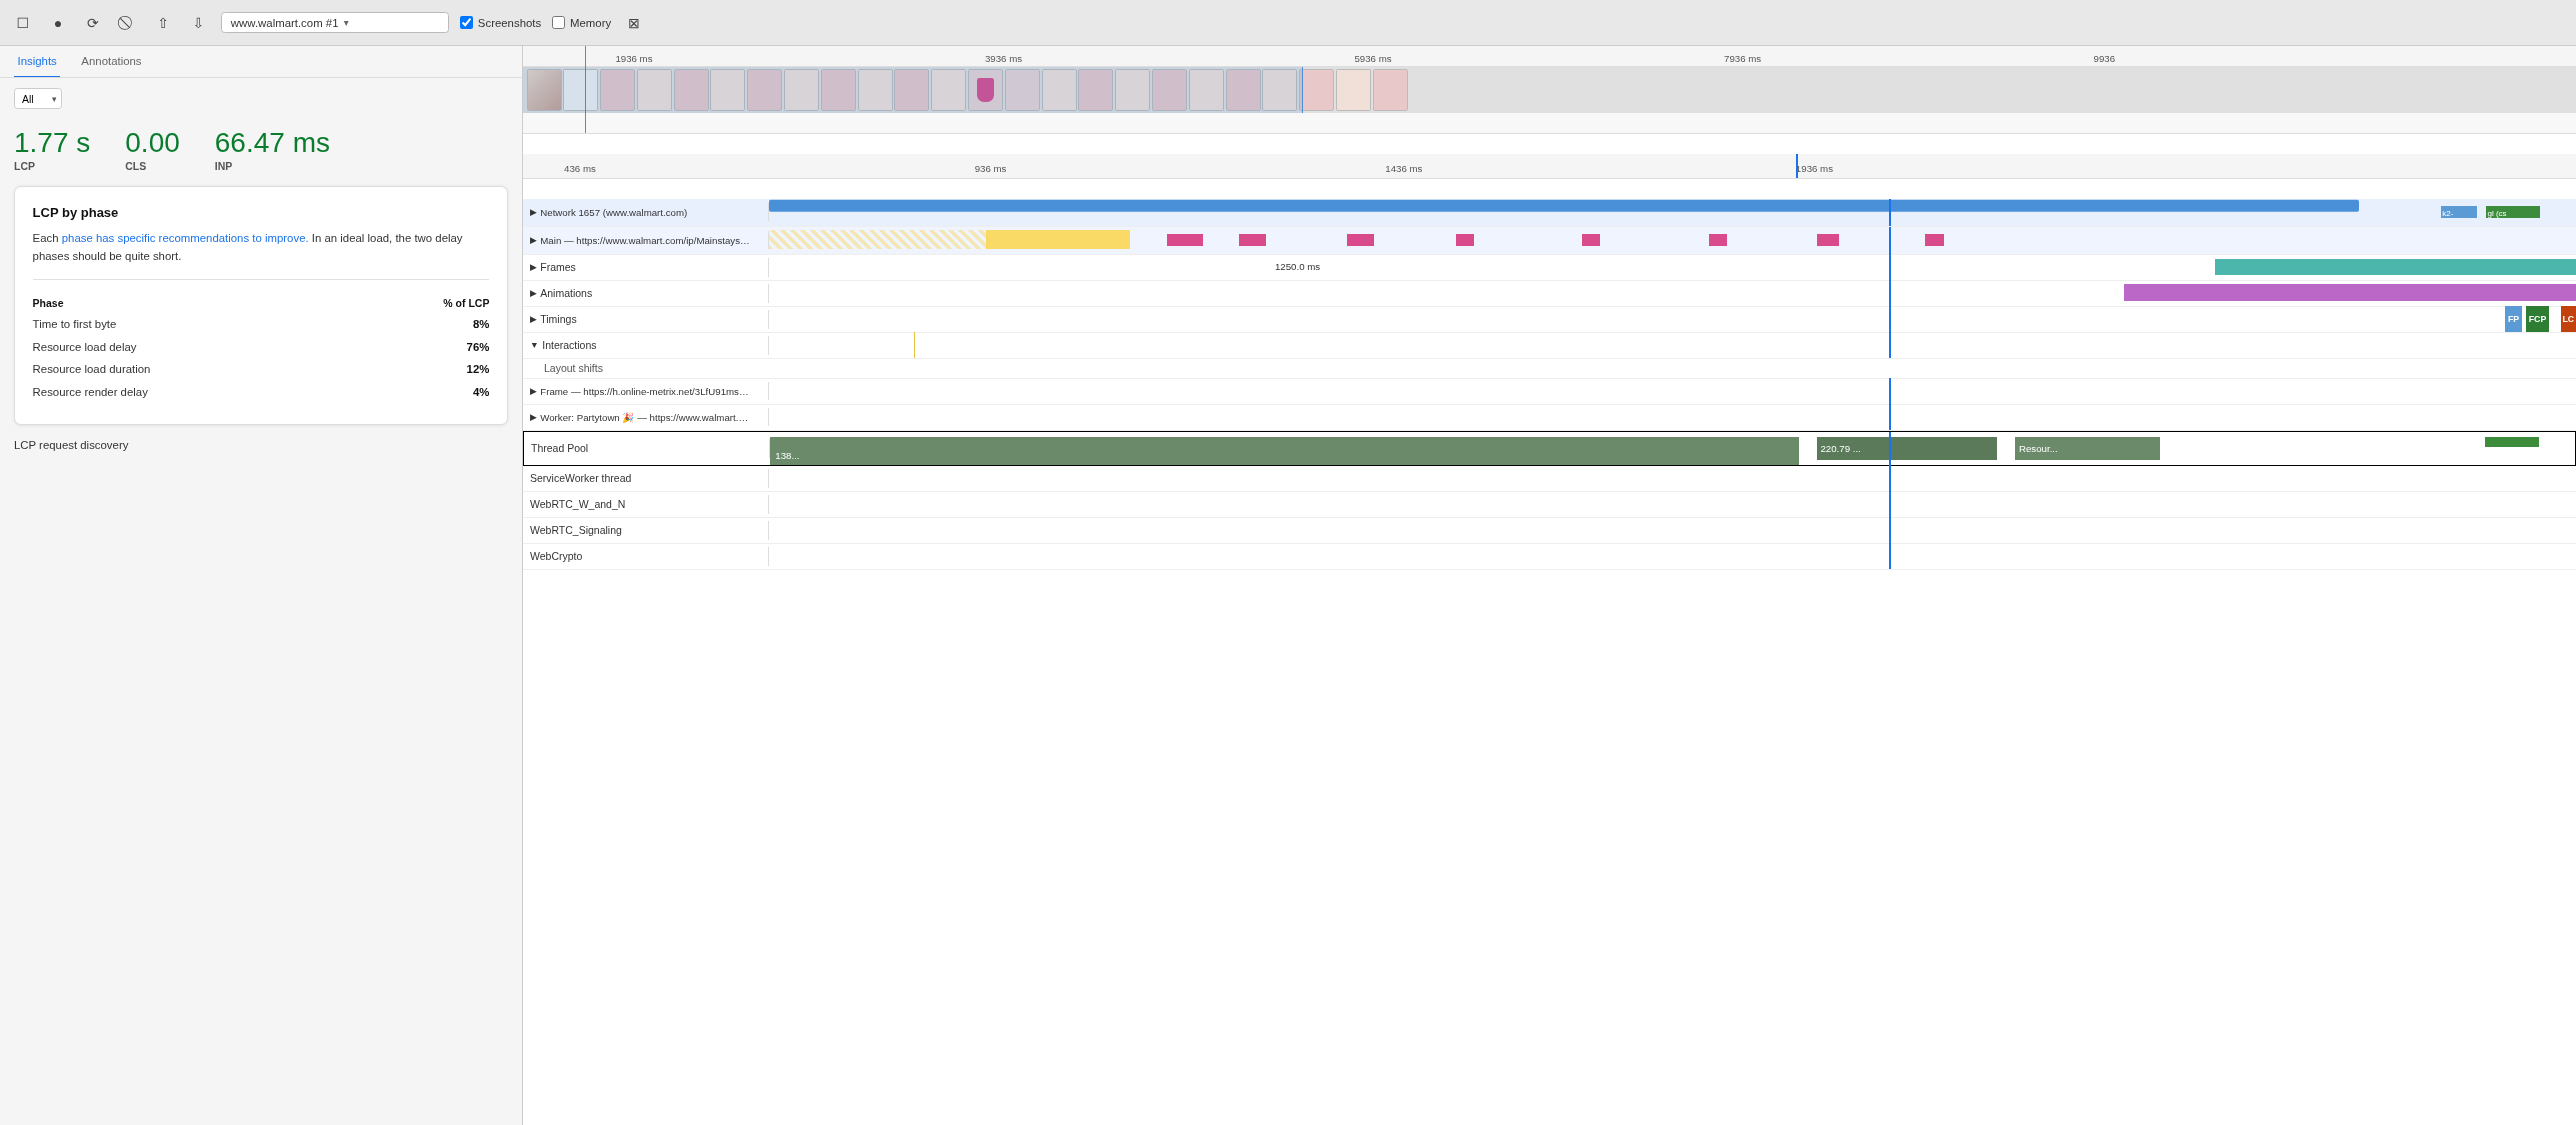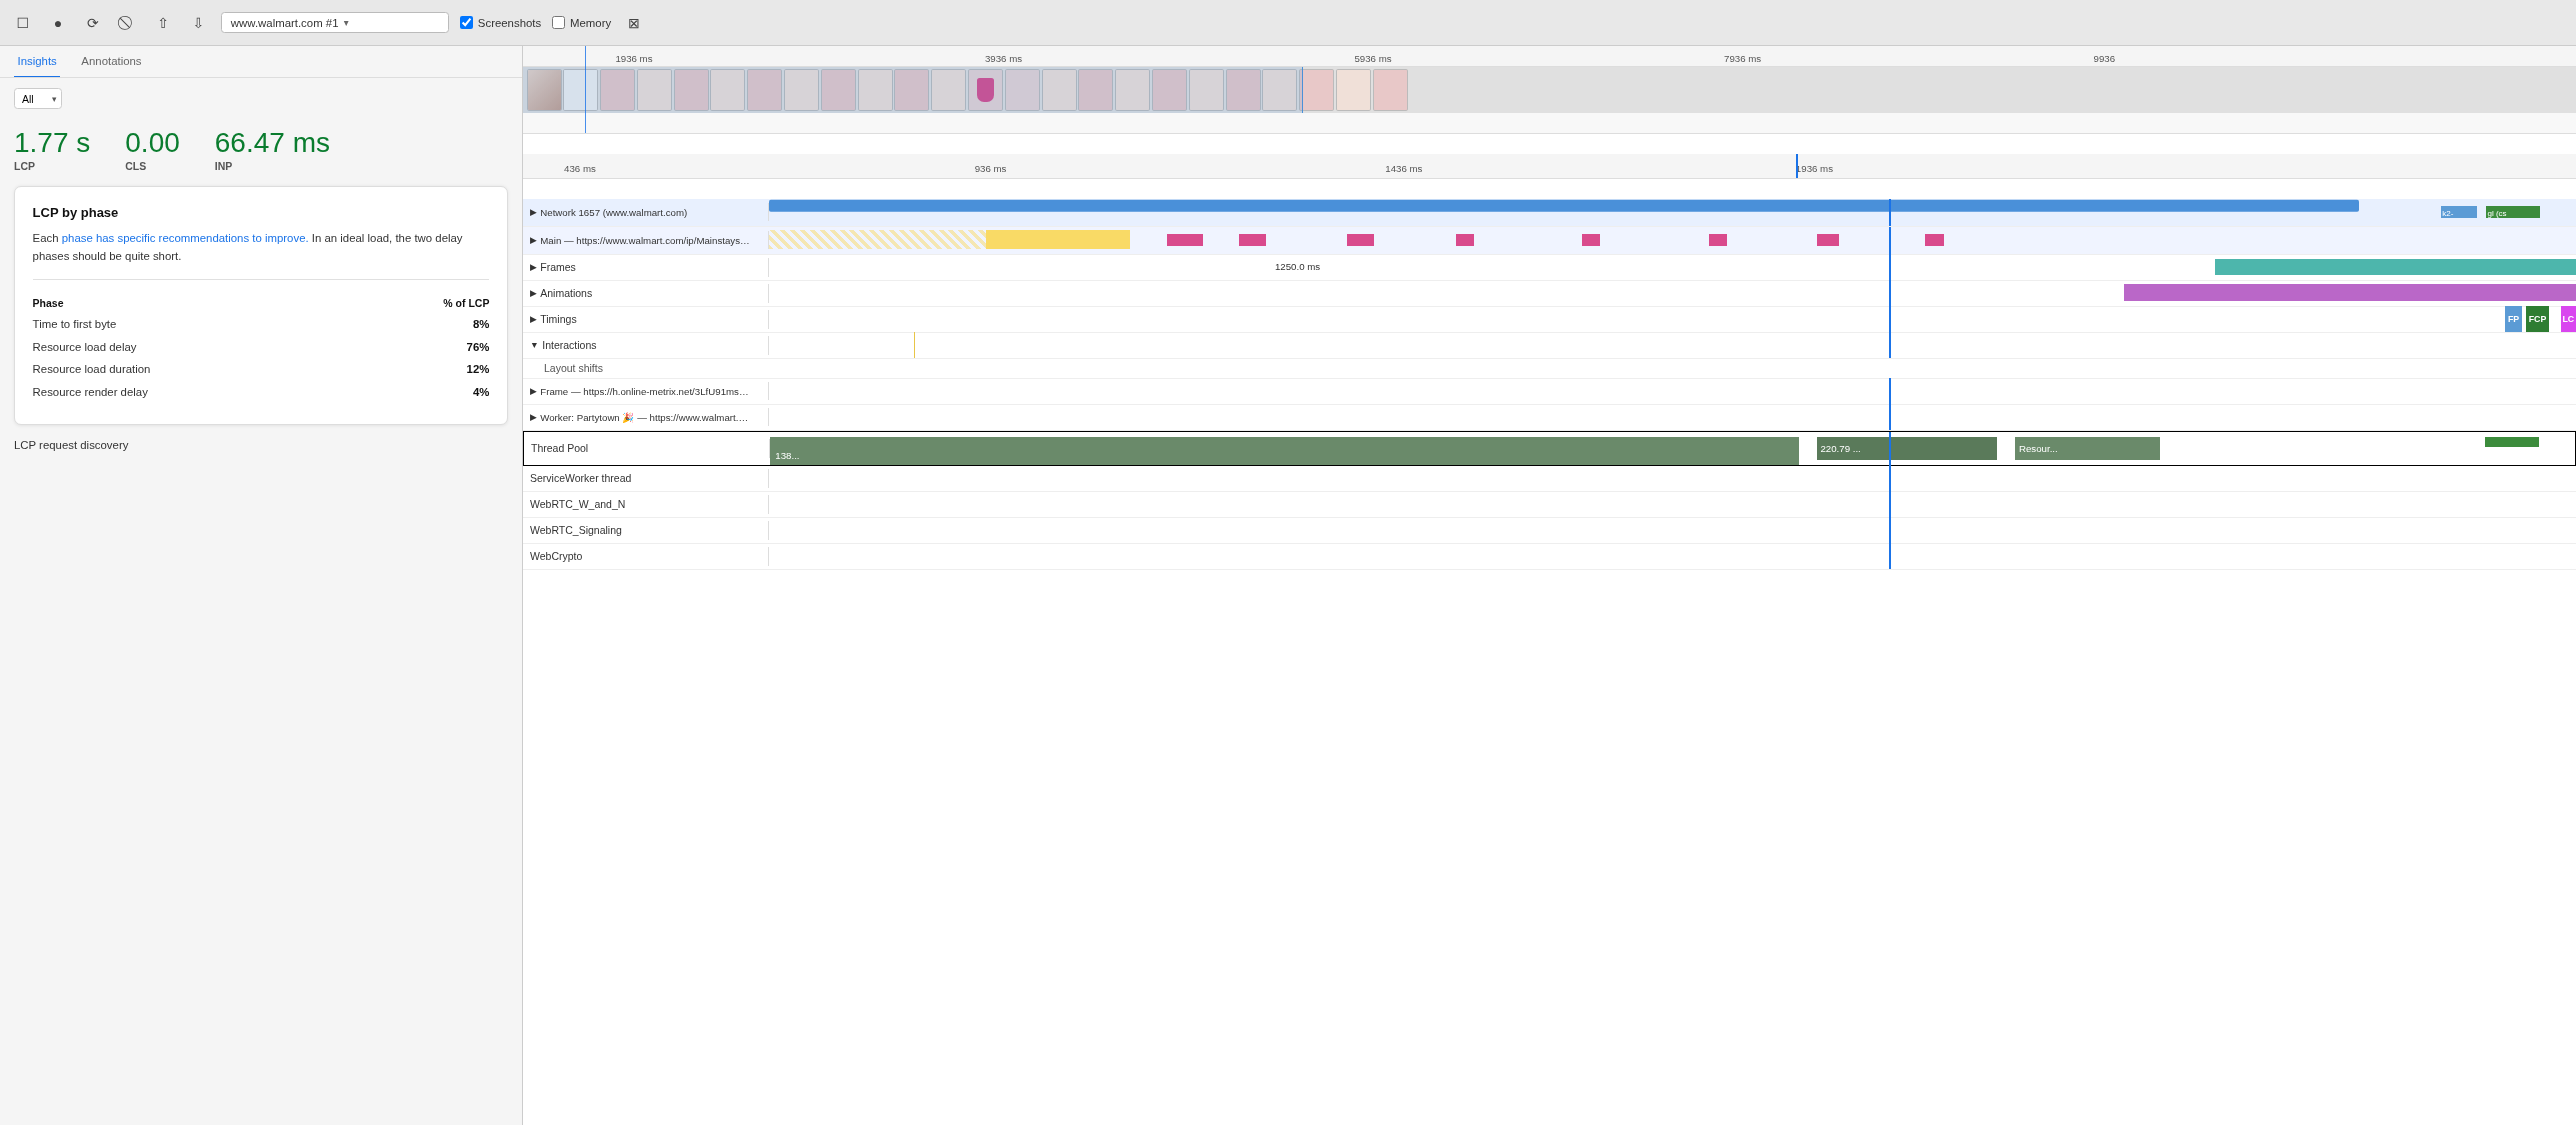--- a/index.html
+++ b/index.html
@@ -505,21 +505,21 @@
 
       <div class="track-row" style="height:24.6px;">
         <div class="track-label">
           <span style="font-size:8.8px;">▶</span>
           <span>Timings</span>
         </div>
         <div class="track-content">
 
           <div style="position:absolute;right:3%;top:0;height:100%;background:#5b9bd5;display:flex;align-items:center;padding:0 2.6px;font-size:8.8px;color:#fff;font-weight:700;">FP</div>
           <div style="position:absolute;right:1.5%;top:0;height:100%;background:#2e7d32;display:flex;align-items:center;padding:0 2.6px;font-size:8.8px;color:#fff;font-weight:700;">FCP</div>
-          <div style="position:absolute;right:0%;top:0;height:100%;background:#d946ef;display:flex;align-items:center;padding:0 1.8px;font-size:8.8px;color:#fff;font-weight:700;">LC</div>
+          <div style="position:absolute;right:0%;top:0;height:100%;background:#c2410c;display:flex;align-items:center;padding:0 1.8px;font-size:8.8px;color:#fff;font-weight:700;">LC</div>
           <div style="position:absolute;left:62%;top:0;width:1.8px;height:100%;background:#1a73e8;z-index:5;"></div>
         </div>
       </div>
 
       <div class="track-row" style="height:24.6px;">
         <div class="track-label">
           <span style="font-size:8.8px;">▼</span>
           <span>Interactions</span>
         </div>
         <div class="track-content">

